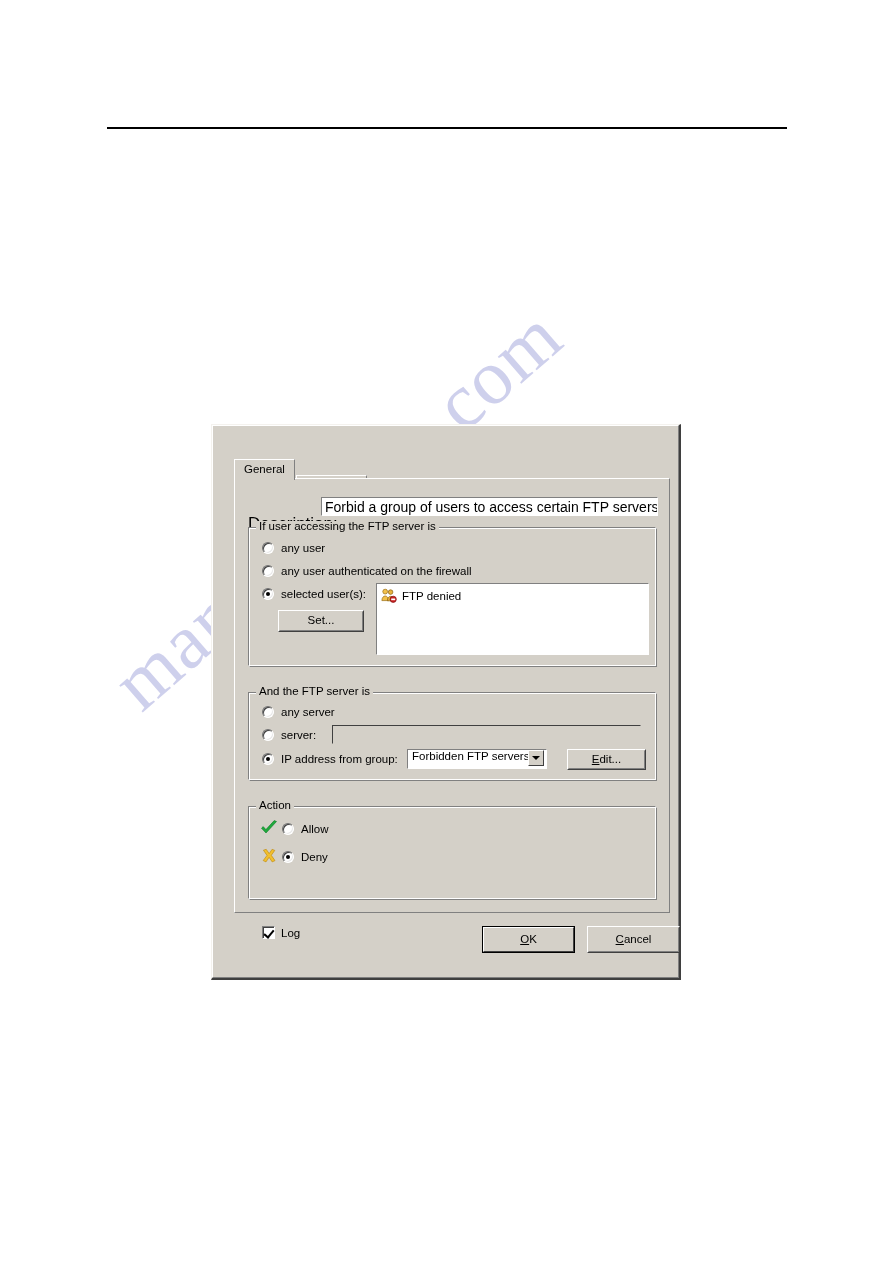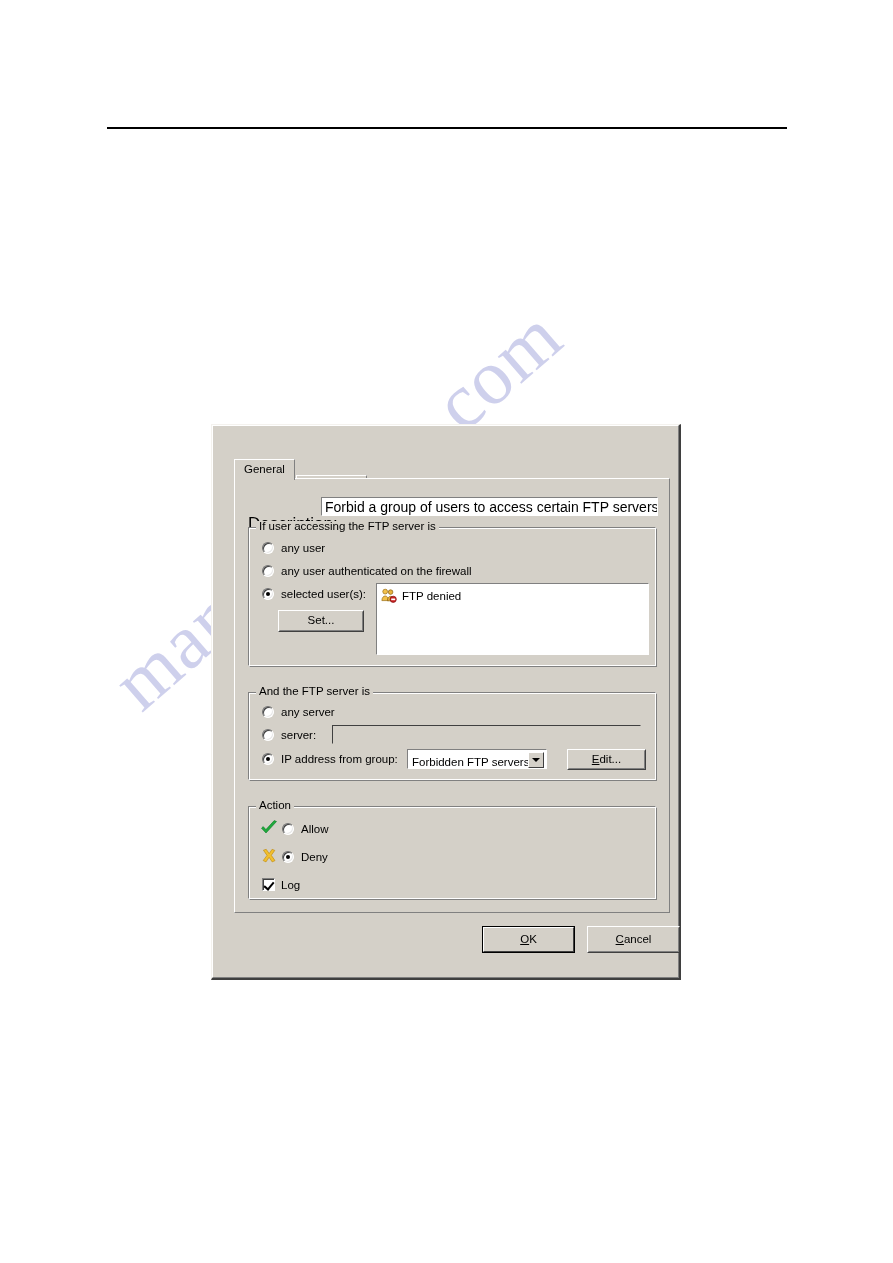--- a/index.html
+++ b/index.html
@@ -344,20 +344,21 @@
     border-radius: 50%;
   }
 
   
   .checkbox {
     position: absolute;
     display: flex;
     align-items: center;
     font-size: 11.5px;
     white-space: nowrap;
+    margin-top: 48px;
   }
   .checkbox .box {
     width: 13px; height: 13px;
     flex: none;
     background: #ffffff;
     border-top: 1px solid #808080;
     border-left: 1px solid #808080;
     border-right: 1px solid #ffffff;
     border-bottom: 1px solid #ffffff;
     box-shadow: inset 1px 1px 0 #404040;
@@ -378,21 +379,21 @@
   
   .combo {
     position: absolute;
     background: #ffffff;
     border-top: 1px solid #808080;
     border-left: 1px solid #808080;
     border-right: 1px solid #ffffff;
     border-bottom: 1px solid #ffffff;
     box-sizing: border-box;
     display: flex;
-    align-items: flex-end;
+    align-items: flex-start;
     font-size: 11.5px;
   }
   .combo .combo-text {
     flex: 1 1 auto;
     padding-left: 4px;
     white-space: nowrap;
     overflow: hidden;
   }
   .combo .combo-arrow {
     width: 16px; height: 16px;

